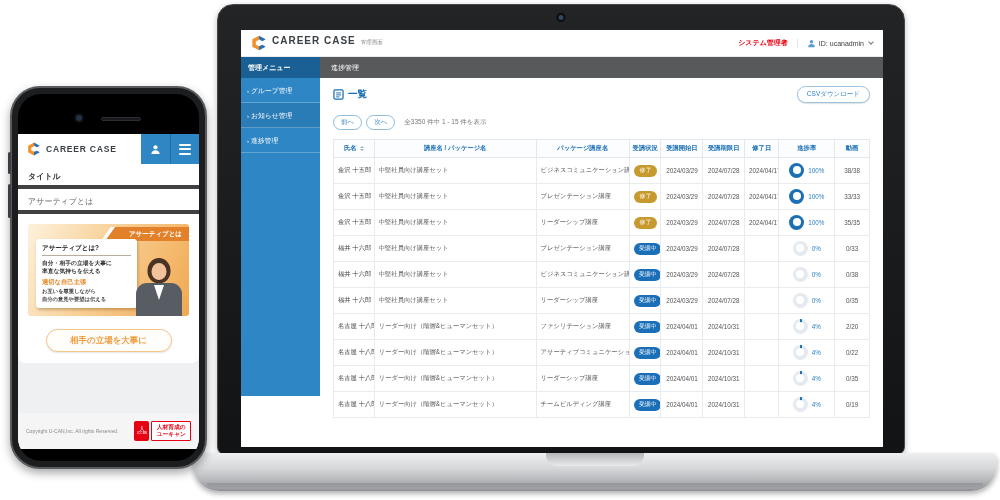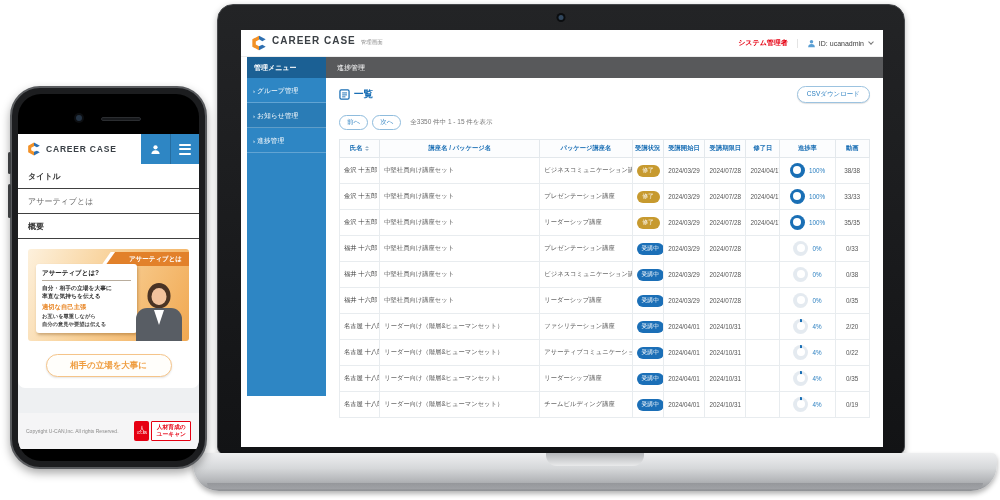--- a/index.html
+++ b/index.html
@@ -26,21 +26,21 @@
   .llogo { display:flex; align-items:baseline; }
   .llogo svg { align-self:center; }
   .llogo-text { font-size:10px; font-weight:bold; color:#3b4045; letter-spacing:1px; margin-left:5px; }
   .llogo-sub { font-size:5.5px; color:#8a8a8a; margin-left:5px; }
   .lheader-right { margin-left:auto; display:flex; align-items:center; }
   .role { color:#e60012; font-size:7px; font-weight:bold; margin-right:9px; }
   .uid-group { display:flex; align-items:center; gap:3px; border-left:1px solid #e4e4e4; padding-left:9px; cursor:pointer; }
   .uid-text { font-size:7px; color:#3c3c3c; }
   .chev { width:4px; height:4px; border-right:1px solid #777; border-bottom:1px solid #777; transform:rotate(45deg); margin-left:2px; margin-top:-2px; }
 
-  .lbody { display:flex; height:339px;margin-left:6px; }
+  .lbody { display:flex; height:339px; }
   .sidebar { width:79px; background:#2e86c4; color:#fff; flex-shrink:0; }
   .sb-title { height:21px; line-height:21px; background:#1b6094; font-size:7px; font-weight:bold; padding-left:7px; }
   .sb-item { height:25px; line-height:25px; font-size:6.8px; padding-left:6px; border-bottom:1px solid rgba(255,255,255,.25); cursor:pointer; white-space:nowrap; }
   .sb-item.alt { background:rgba(0,0,0,.07); }
   .sb-item .arr { font-size:6px; margin-right:2px; }
 
   .lmain { flex:1; display:flex; flex-direction:column; background:#fff; min-width:0; }
   .graybar { height:21px; line-height:21px; background:#58595b; color:#fff; font-size:7px; padding-left:11px; flex-shrink:0; }
   .lcontent { padding:8px 13px 0; flex:1; }
   .title-row { display:flex; align-items:center; justify-content:space-between; }
@@ -79,21 +79,21 @@
   .p-speaker { position:absolute; left:46%; top:23px; width:40px; height:4px; border-radius:3px; background:#17191c; border:1px solid #2b2d30; }
   .phone-ui { position:absolute; top:40px; left:0; right:0; bottom:12px; background:#eef0f2; display:flex; flex-direction:column; overflow:hidden; }
   .pheader { height:30px; background:#fff; display:flex; align-items:center; padding-left:9px; flex-shrink:0; box-shadow:0 1px 2px rgba(0,0,0,.08); }
   .plogo-text { font-size:8.5px; font-weight:bold; color:#3a4046; letter-spacing:.8px; margin-left:5px; }
   .pheader-right { margin-left:auto; height:100%; display:flex; }
   .hcell { width:29px; height:100%; background:#2e86c4; display:flex; align-items:center; justify-content:center; cursor:pointer; }
   .hcell + .hcell { border-left:1px solid rgba(0,0,0,.18); }
   .burger { display:flex; flex-direction:column; gap:2.5px; }
   .burger i { display:block; width:12px; height:2px; background:#fff; border-radius:1px; }
   .sheet { background:#fff; border-radius:0 0 7px 7px; padding-bottom:11px; }
-  .prow { height:25px; line-height:25px; padding-left:10px; font-size:8px; border-bottom:1px solid #404040; color:#666;font-family:Liberation Mono, monospace; }
+  .prow { height:25px; line-height:25px; padding-left:10px; font-size:8px; border-bottom:4px solid #404040; color:#666;font-family:Liberation Mono, monospace; }
   .prow.bold { font-weight:bold; color:#333; }
   .video { margin:10px 10px 0; height:92px; position:relative; border-radius:3px; overflow:hidden;
     background:linear-gradient(115deg,#fdf1dd 0%,#f8d096 45%,#f1a851 100%); }
   .ribbon-w { position:absolute; top:3px; right:0; width:88px; height:14px; background:#fff;
     clip-path:polygon(11% 0,100% 0,100% 100%,0 100%); }
   .ribbon { position:absolute; top:3px; right:0; width:84px; height:14px; background:#e2812a;
     clip-path:polygon(12% 0,100% 0,100% 100%,0 100%); color:#fff; font-size:6.5px; font-weight:bold;
     display:flex; align-items:center; justify-content:flex-end; padding-right:7px; }
   .vcard { position:absolute; left:8px; top:15px; width:101px; background:#fff; border-radius:3px; padding:5px 6px; box-shadow:1px 2px 3px rgba(120,70,10,.35); }
   .vc-title { font-size:6.5px; font-weight:bold; color:#222; border-bottom:1px solid #b9ad9d; padding-bottom:2px; margin-bottom:3px; }
@@ -412,21 +412,20 @@
                   <i></i>
                   <i></i>
                 </span>
             </div>
           </div>
         </div>
 
         <div class="sheet">
           <div class="prow bold">タイトル</div>
           <div class="prow">アサーティブとは</div>
-          <div class="prow bold">概要</div>
 
           <div class="video">
             <div class="ribbon-w"></div>
             <div class="ribbon">アサーティブとは</div>
             <div class="vcard">
               <div class="vc-title">アサーティブとは?</div>
               <div class="vc-line">自分・相手の立場を大事に</div>
               <div class="vc-line">率直な気持ちを伝える</div>
               <div class="vc-hl">適切な自己主張</div>
               <div class="vc-sub">お互いを尊重しながら</div>

